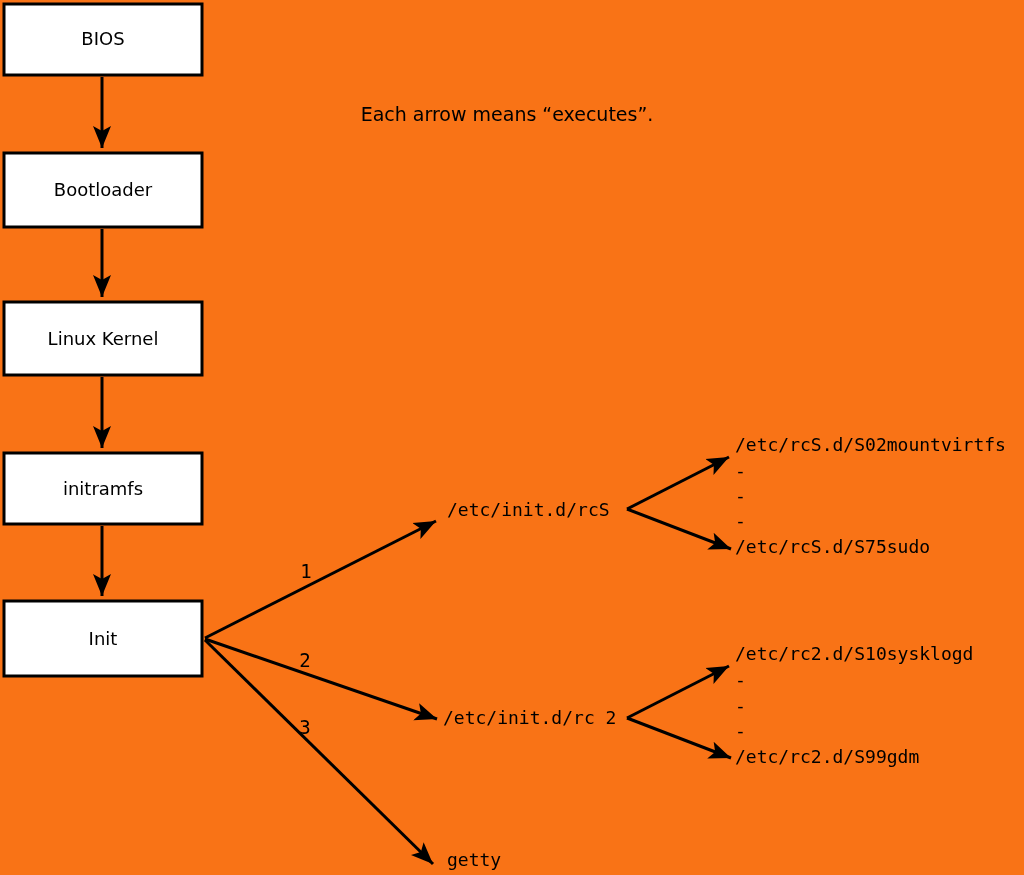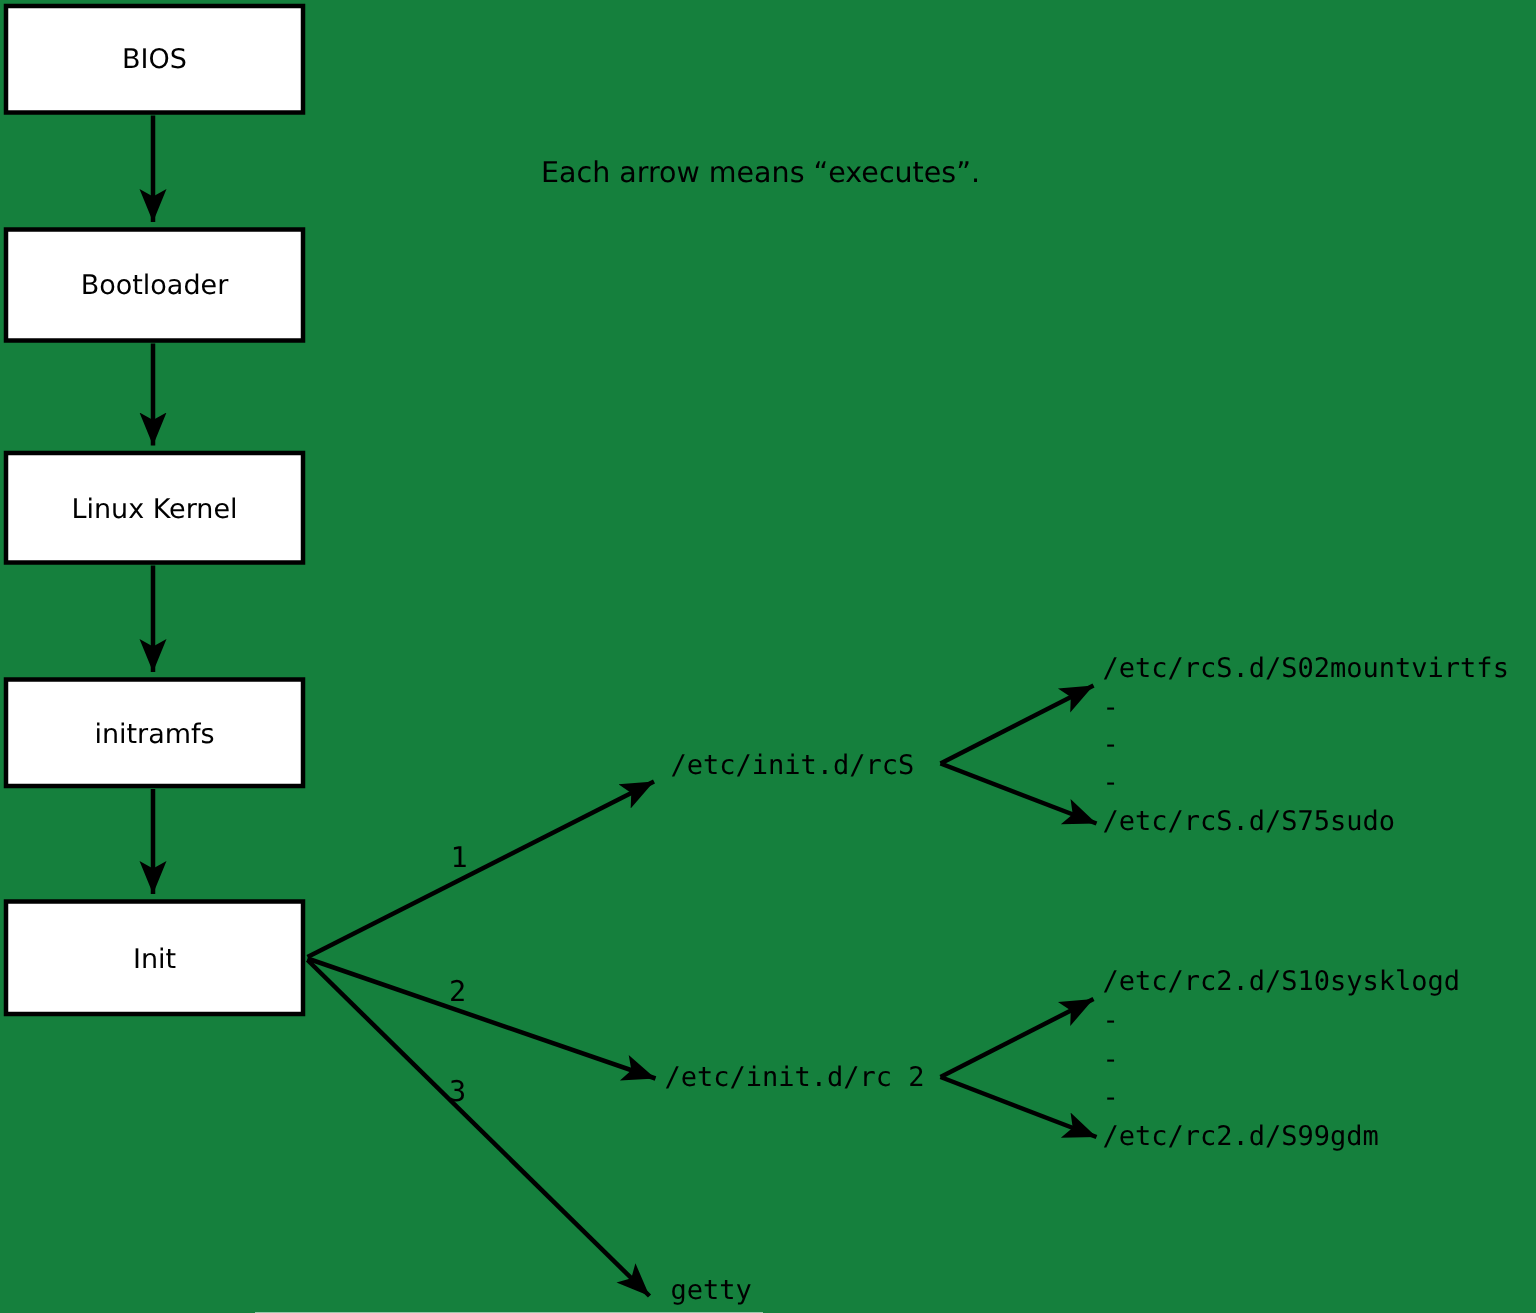--- a/index.html
+++ b/index.html
@@ -4,21 +4,21 @@
 <style>
   html, body {
     margin: 0;
     padding: 0;
     background: #ffffff;
   }
   #stage {
     position: relative;
     width: 1024px;
     height: 875px;
-    background: #15803d;
+    background: #f97316;
     overflow: hidden;
   }
   svg text {
     user-select: none;
   }
   .box-label {
     font-family: "DejaVu Sans", "Liberation Sans", sans-serif;
     font-size: 18px;
     fill: #000000;
   }

